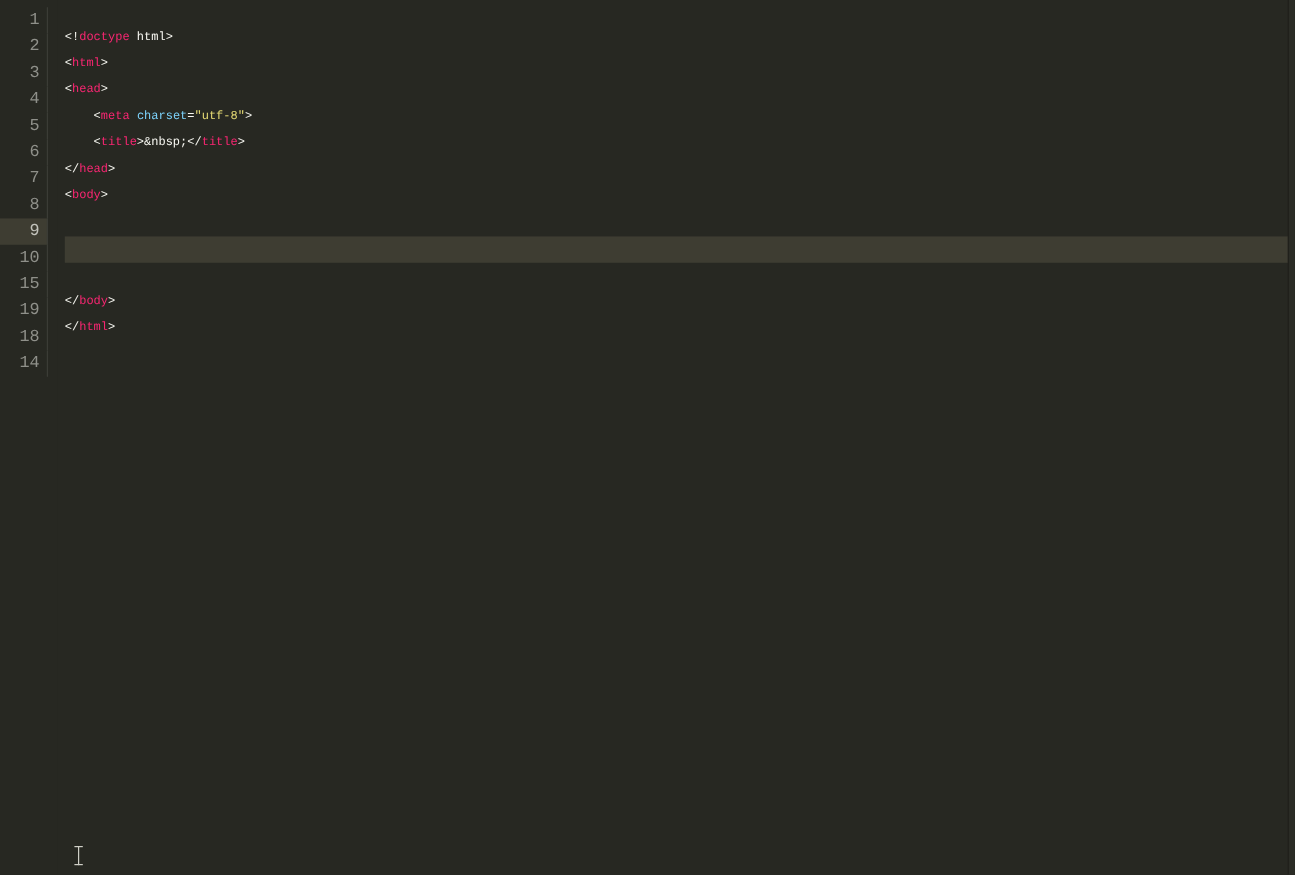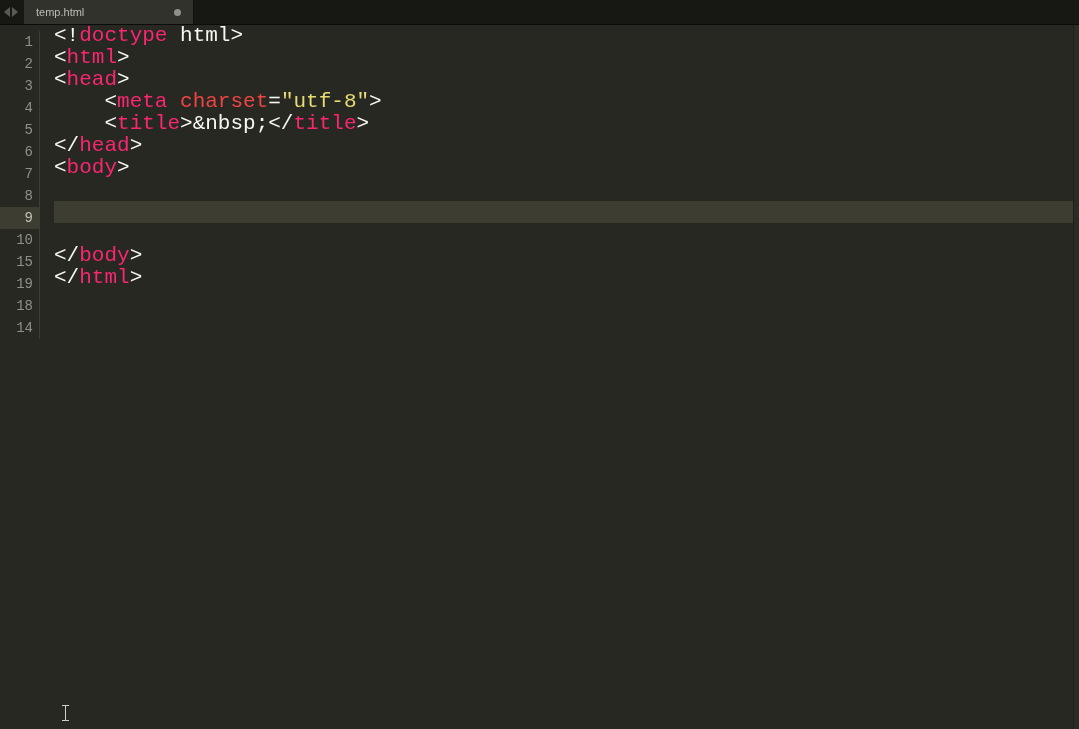--- a/index.html
+++ b/index.html
@@ -75,35 +75,35 @@
     line-height: 22px;
     padding-right: 6px;
     border-right: 1px solid #3b3c36;
   }
   .gutter .ln.active {
     background: #3e3d32;
     color: #c2c2bb;
   }
   .code {
     flex: 1;
-    padding: 0 0 0 6px;
+    padding: 21px 0 0 6px;
     position: relative;
     white-space: pre;
-    font-size: 21px;
+    font-size: 10px;
   }
   .code .line {
     height: 22px;
     line-height: 22px;
   }
   .line.active-bg { background: #3e3d32; }
 
   
   .c-white   { color: #f8f8f2; }
   .c-tag     { color: #f92672; }
-  .c-attr    { color: #ef4444; }
+  .c-attr    { color: #7dd3fc; }
   .c-string  { color: #e6db74; }
 
   
   .minimap {
     width: 6px;
     background: #2b2c26;
     border-left: 1px solid #1f1f1a;
   }
 
   
@@ -121,30 +121,20 @@
     background: #cfcfc7;
   }
   .text-caret::before { left: 3px; top: 0; width: 1px; height: 16px; }
   .text-caret::after  { left: 0; top: 0; width: 7px; height: 1px; box-shadow: 0 15px 0 #cfcfc7; }
 </style>
 </head>
 <body>
 
 <div class="app">
 
-  <div class="tabbar">
-    <div class="nav-arrows">
-      <div class="nav-arrow left"></div>
-      <div class="nav-arrow right"></div>
-    </div>
-    <div class="tab">
-      <span class="tab-label">temp.html</span>
-      <span class="dirty-dot"></span>
-    </div>
-  </div>
 
   <div class="editor">
     <div class="gutter" id="gutter">
         <div class="ln">1</div>
         <div class="ln">2</div>
         <div class="ln">3</div>
         <div class="ln">4</div>
         <div class="ln">5</div>
         <div class="ln">6</div>
         <div class="ln">7</div>

